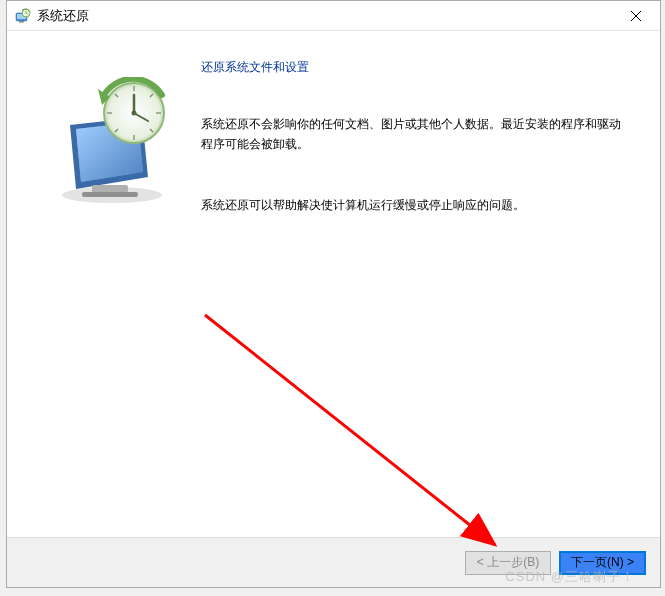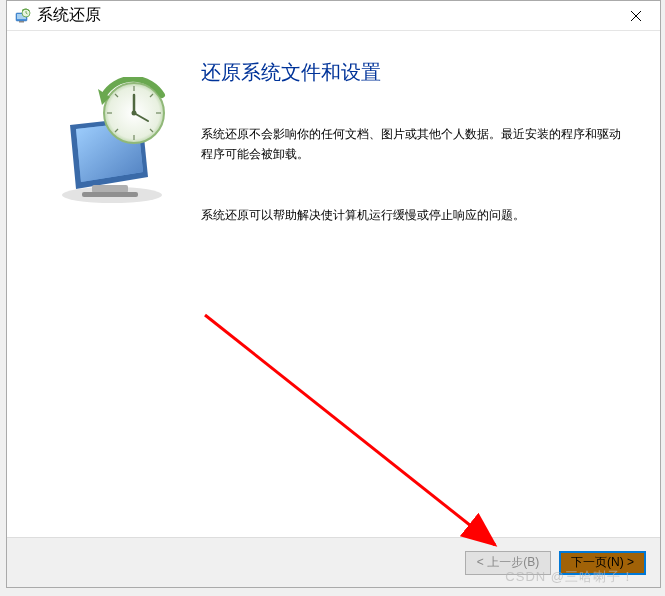--- a/index.html
+++ b/index.html
@@ -28,21 +28,21 @@
       padding: 0 2px 0 8px;
       background: #fff;
       border-bottom: 1px solid #e5e5e5;
     }
     .titlebar-icon {
       width: 16px;
       height: 16px;
       margin-right: 6px;
     }
     .title-text {
-      font-size: 16px;
+      font-size: 13px;
       color: #000;
       flex: 1;
     }
     .close-btn {
       width: 45px;
       height: 28px;
       display: flex;
       align-items: center;
       justify-content: center;
       cursor: pointer;
@@ -58,21 +58,21 @@
       display: flex;
       justify-content: center;
       padding-top: 18px;
     }
     .restore-icon { width: 128px; height: 128px; }
     .right-pane {
       flex: 1;
       padding-right: 10px;
     }
     .heading {
-      font-size: 20px;
+      font-size: 12px;
       color: #003399;
       font-weight: normal;
       margin-bottom: 38px;
     }
     .para {
       font-size: 12px;
       color: #000;
       line-height: 1.7;
       margin-bottom: 40px;
     }
@@ -95,21 +95,21 @@
       background: #e1e1e1;
       cursor: pointer;
       padding: 0 10px;
     }
     .btn:disabled {
       color: #888;
       cursor: default;
     }
     .btn.primary {
       border: 2px solid #0078d7;
-      background: #a16207;
+      background: #3b82f6;
       text-align: center;
     }
     .arrow-annotation {
       position: absolute;
       left: 200px;
       top: 310px;
       pointer-events: none;
     }
     .watermark {
       position: absolute;

